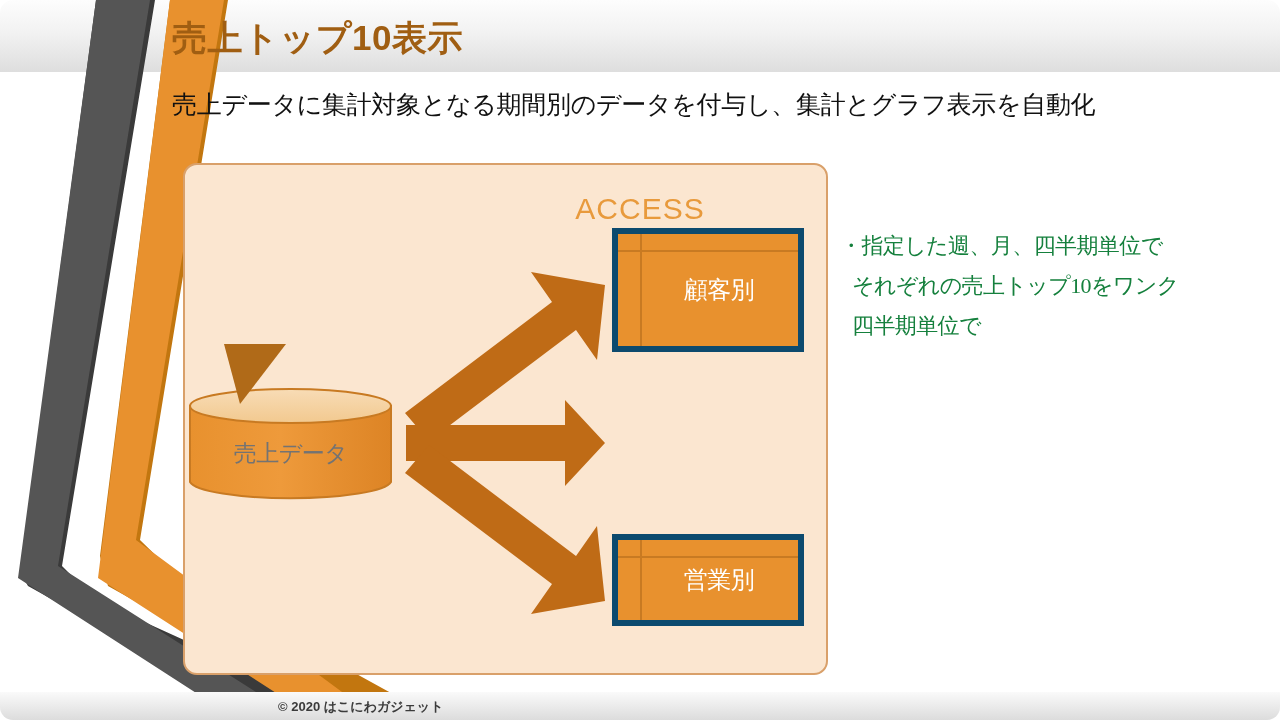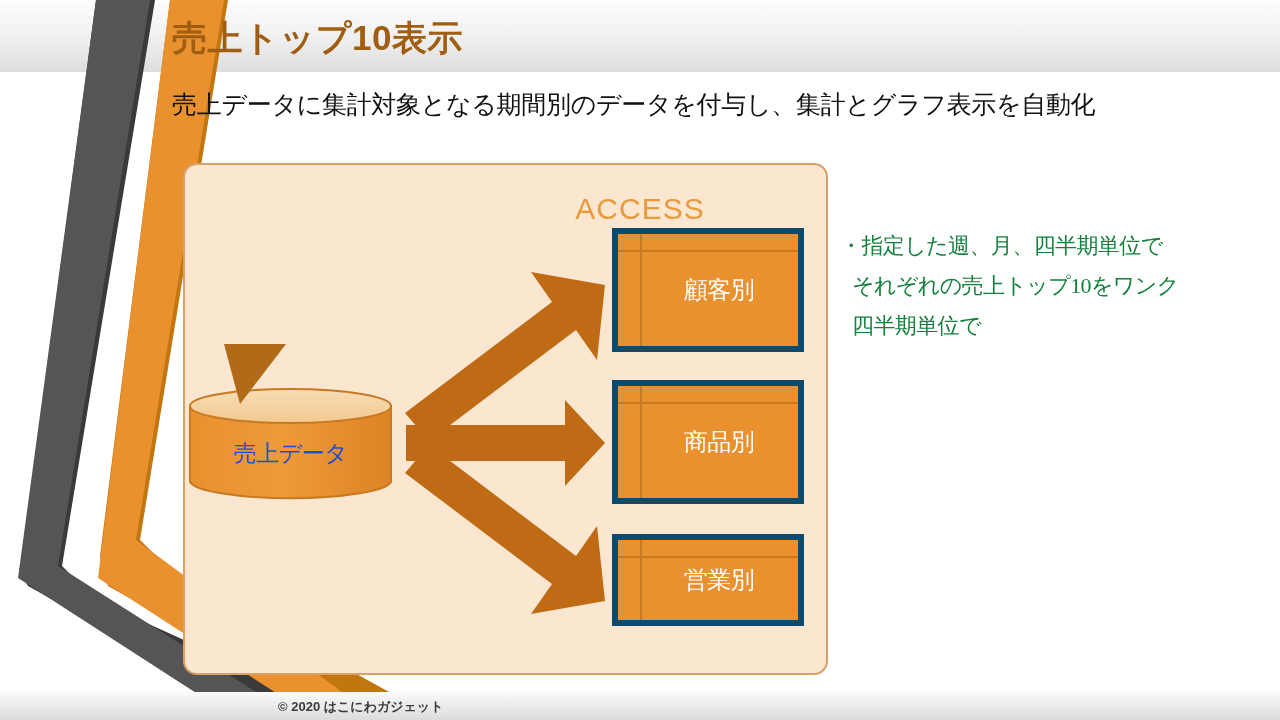--- a/index.html
+++ b/index.html
@@ -3,21 +3,21 @@
 <meta charset="utf-8">
 <style>
   html,body{margin:0;padding:0;}
   body{
     width:1280px;height:720px;
     background:#ffffff;
     font-family:"Liberation Sans","DejaVu Sans",sans-serif;
     overflow:hidden;
     position:relative;
   }
-  .slide{position:absolute;inset:0;width:1280px;height:720px;overflow:hidden;}
+  .slide{position:absolute;inset:0;width:1280px;height:720px;overflow:hidden;border-radius:13px;}
 
   
   .header-band{
     position:absolute;left:0;top:0;width:1280px;height:72px;
     background:linear-gradient(to bottom,#fdfdfd 0%,#f2f2f2 45%,#dedede 100%);
   }
   .footer-band{
     position:absolute;left:0;top:692px;width:1280px;height:28px;
     background:linear-gradient(to bottom,#fafafa 0%,#ebebeb 50%,#dcdcdc 100%);
   }
@@ -65,21 +65,21 @@
   }
   .callout-tail{
     position:absolute;left:224px;top:344px;width:70px;height:62px;
     z-index:5;
   }
 
   
   .cylinder{position:absolute;left:188px;top:388px;width:205px;height:112px;z-index:4;}
   .cyl-label{
     position:absolute;left:188px;top:438px;width:205px;
-    text-align:center;color:#1d4ed8;font-size:23px;letter-spacing:-0.5px;
+    text-align:center;color:#737373;font-size:23px;letter-spacing:-0.5px;
     z-index:5;
   }
 
   
   .arrows{position:absolute;left:0;top:0;width:1280px;height:720px;z-index:3;}
 
   
   .report{
     position:absolute;width:192px;
     background:#E8912E;
@@ -172,25 +172,20 @@
     <path d="M2,18 L2,94 A101,18 0 0 0 203,94 L203,18 Z" fill="url(#cylBody)" stroke="#C87A22" stroke-width="2"></path>
     <ellipse cx="102.5" cy="18" rx="100.5" ry="17" fill="url(#cylTop)" stroke="#C87A22" stroke-width="2"></ellipse>
   </svg>
   <div class="cyl-label">売上データ</div>
 
   <div class="report" id="report-0">
     <div class="rep-top"></div>
     <div class="rep-col"></div>
     <div class="rep-label">顧客別</div>
   </div>
-  <div class="report" id="report-1">
-    <div class="rep-top"></div>
-    <div class="rep-col"></div>
-    <div class="rep-label">商品別</div>
-  </div>
   <div class="report" id="report-2">
     <div class="rep-top"></div>
     <div class="rep-col"></div>
     <div class="rep-label">営業別</div>
   </div>
 
   <div class="bullet">
     <span class="b-line">・指定した週、月、四半期単位で</span>
     <span class="b-line indent">それぞれの売上トップ10をワンク</span>
     <span class="b-line indent">四半期単位で</span>

